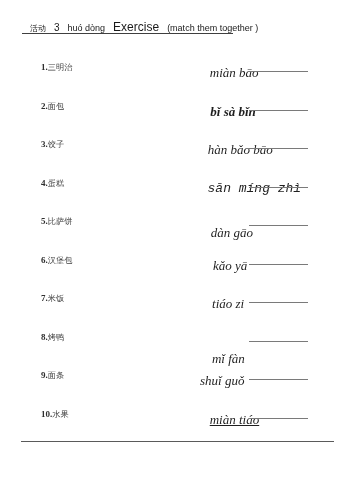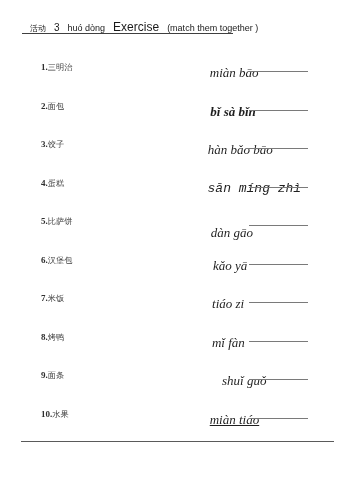--- a/index.html
+++ b/index.html
@@ -61,26 +61,26 @@
       <span class="py" style="left: 213px;">kǎo yā</span>
       <span class="ln"></span>
     </div>
     <div class="row" style="top: 293.3px;">
       <span class="cn"><span class="num">7.</span><span class="hz">米饭</span></span>
       <span class="py" style="left: 212.024px;">tiáo zi</span>
       <span class="ln"></span>
     </div>
     <div class="row" style="top: 331.8px;">
       <span class="cn"><span class="num">8.</span><span class="hz">烤鸭</span></span>
-      <span class="py" style="left: 211.927px;">mǐ fàn</span>
+      <span class="py" style="left: 211.927px; margin-top: 16px;">mǐ fàn</span>
       <span class="ln"></span>
     </div>
     <div class="row" style="top: 370.3px;">
       <span class="cn"><span class="num">9.</span><span class="hz">面条</span></span>
-      <span class="py" style="left: 222px;">shuǐ guǒ</span>
+      <span class="py" style="left: 200px;">shuǐ guǒ</span>
       <span class="ln"></span>
     </div>
     <div class="row" style="top: 408.8px;">
       <span class="cn"><span class="num">10.</span><span class="hz">水果</span></span>
       <span class="py" style="left: 209.72px; text-decoration: underline;">miàn tiáo</span>
       <span class="ln"></span>
     </div>
   </div>
 <div id="rule"></div>
 

